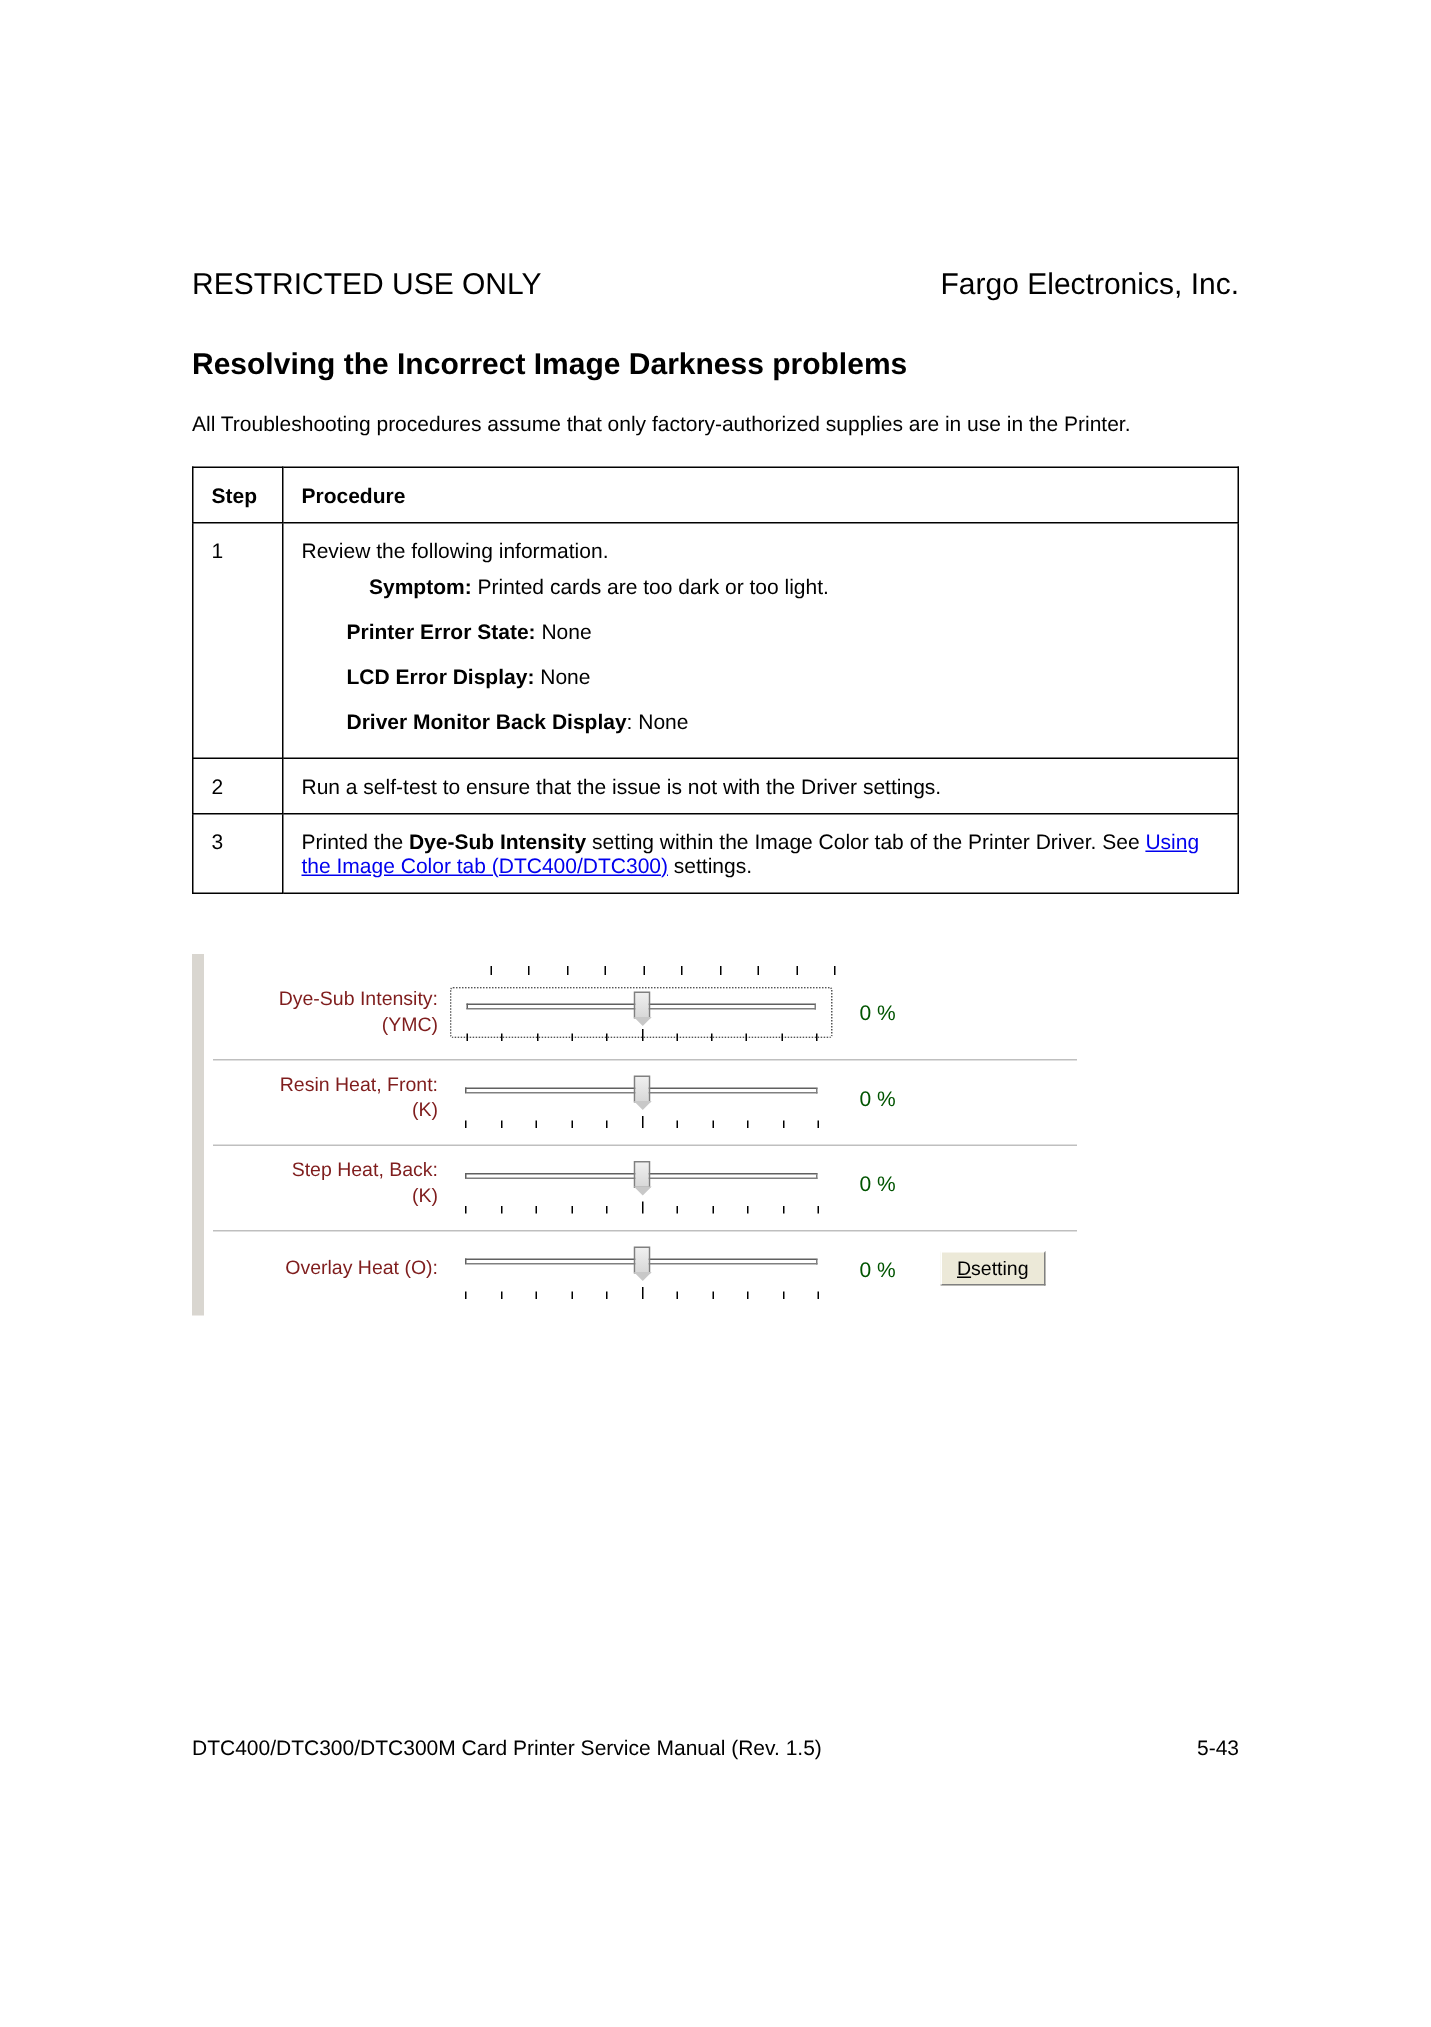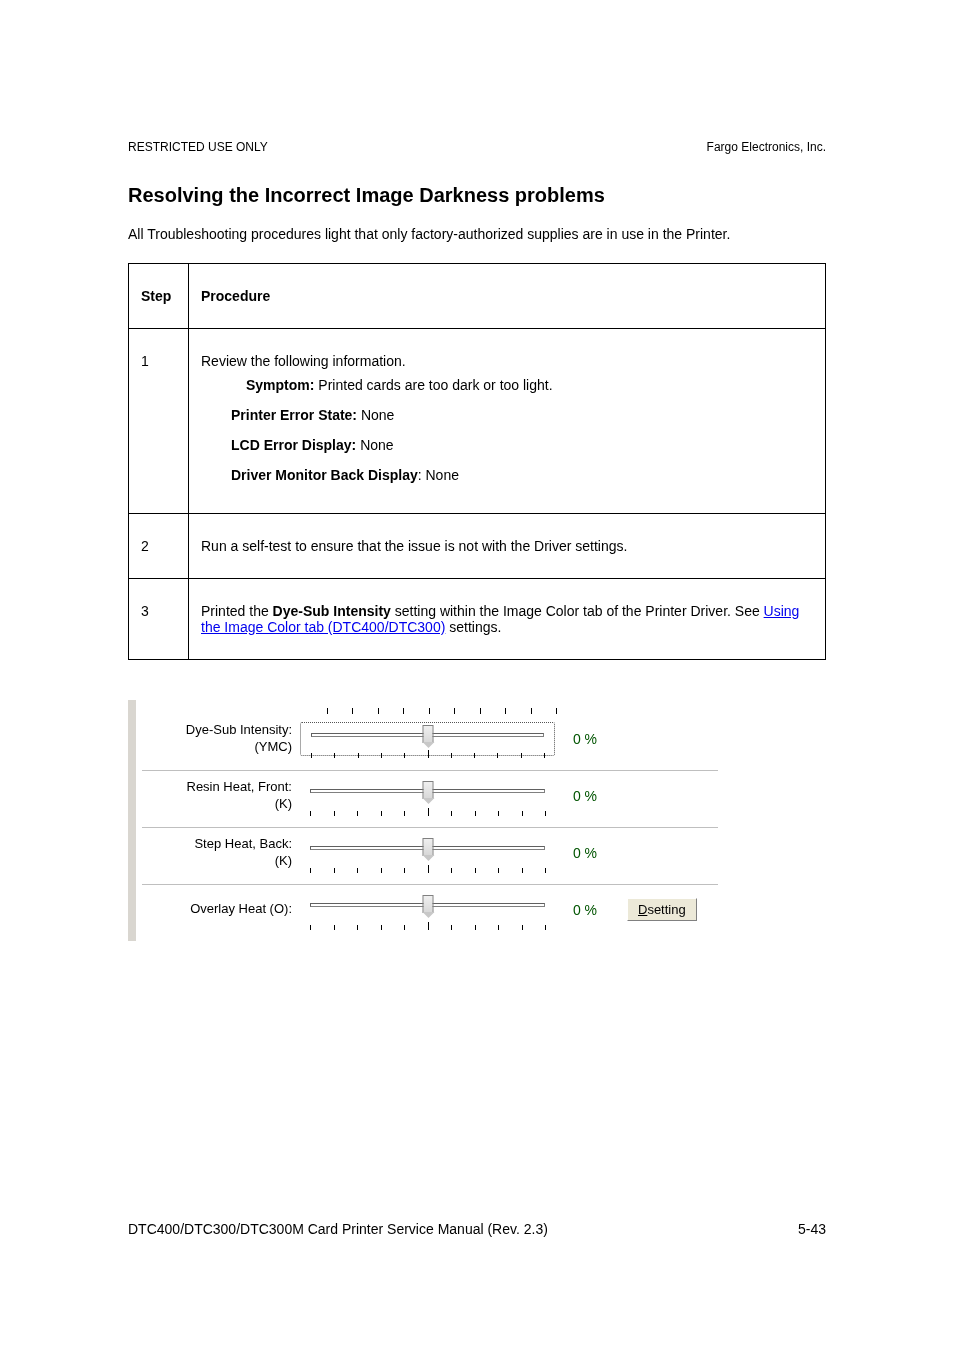--- a/index.html
+++ b/index.html
@@ -7,42 +7,43 @@
     font-family: Arial, Helvetica, sans-serif;
     background: #ffffff;
     width: 954px;
     margin: 0 auto;
     padding: 140px 128px 60px 128px;
     color: #000;
   }
   .header-row {
     display: flex;
     justify-content: space-between;
-    font-size: 12px;
+    font-size: 20px;
     margin-bottom: 30px;
+    margin-top: 39px;
   }
   .section-title {
     font-size: 20px;
     font-weight: bold;
     margin-bottom: 18px;
   }
   .intro-text {
     font-size: 14px;
     margin-bottom: 18px;
     line-height: 1.4;
   }
   table.proc {
     width: 100%;
     border-collapse: collapse;
     border: 1.5px solid #000;
     margin-bottom: 40px;
   }
   table.proc th, table.proc td {
     border: 1px solid #000;
-    padding: 24px 12px;
+    padding: 10px 12px;
     font-size: 14px;
     vertical-align: top;
     text-align: left;
   }
   table.proc th { font-weight: bold; }
   .step-col { text-align: center; width: 60px; }
   .indent { margin-left: 45px; margin-top: 8px; }
   .spaced { margin-top: 14px; margin-left: 30px; }
   .link { color: #0000EE; text-decoration: underline; }
 
@@ -69,21 +70,21 @@
     display: flex;
     align-items: center;
     padding: 8px 0 14px 0;
     border-bottom: 1px solid #bfbfbf;
   }
   .panel-row:last-child { border-bottom: none; }
   .row-label {
     width: 158px;
     font-family: Tahoma, Arial, sans-serif;
     font-size: 13px;
-    color: #000000;
+    color: #7f1d1d;
     text-align: right;
     line-height: 1.25;
     padding-right: 8px;
   }
   .slider-box {
     width: 255px;
     position: relative;
     height: 34px;
   }
   .slider-box.dotted {
@@ -169,21 +170,21 @@
 </head>
 <body>
 
 <div class="header-row">
   <div>RESTRICTED USE ONLY</div>
   <div>Fargo Electronics, Inc.</div>
 </div>
 
 <h2 class="section-title">Resolving the Incorrect Image Darkness problems</h2>
 
-<p class="intro-text">All Troubleshooting procedures light that only factory-authorized supplies are in use in the Printer.</p>
+<p class="intro-text">All Troubleshooting procedures assume that only factory-authorized supplies are in use in the Printer.</p>
 
 <table class="proc">
   <thead>
     <tr>
       <th class="step-col">Step</th>
       <th>Procedure</th>
     </tr>
   </thead>
   <tbody>
     <tr>
@@ -331,15 +332,15 @@
       </div>
     </div>
     <div class="value-cell">0 %</div>
     <div class="btn-cell">
       <button class="win-btn"><span class="ul">D</span><span>setting</span></button>
     </div>
   </div>
 </div>
 
 <div class="footer">
-  <div>DTC400/DTC300/DTC300M Card Printer Service Manual (Rev. 2.3)</div>
+  <div>DTC400/DTC300/DTC300M Card Printer Service Manual (Rev. 1.5)</div>
   <div>5-43</div>
 </div>
 
 </body></html>

